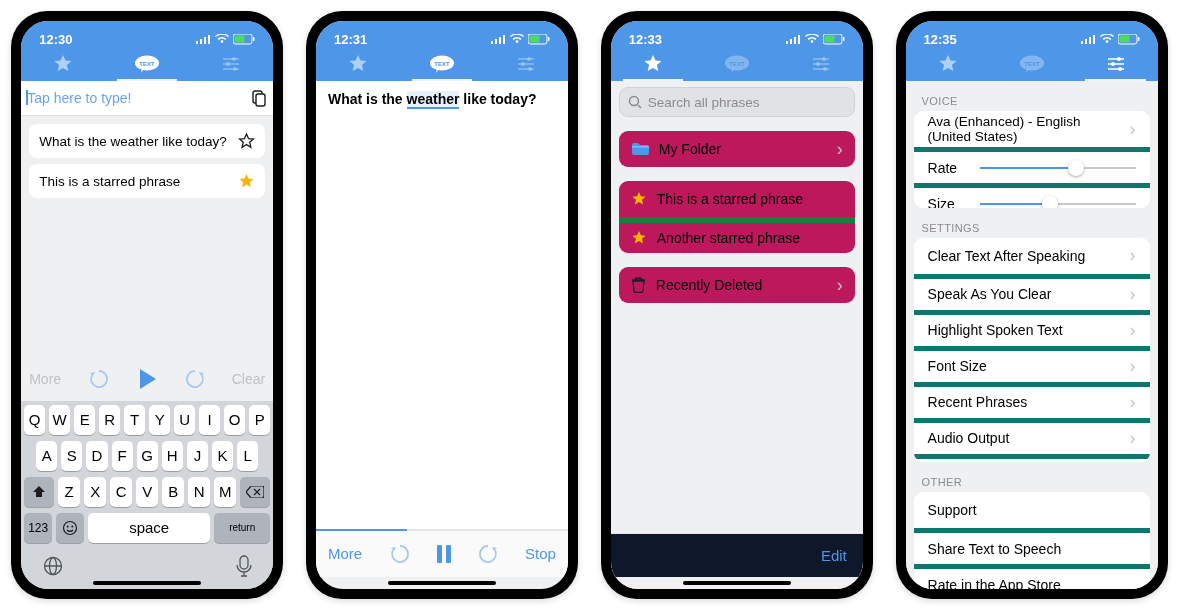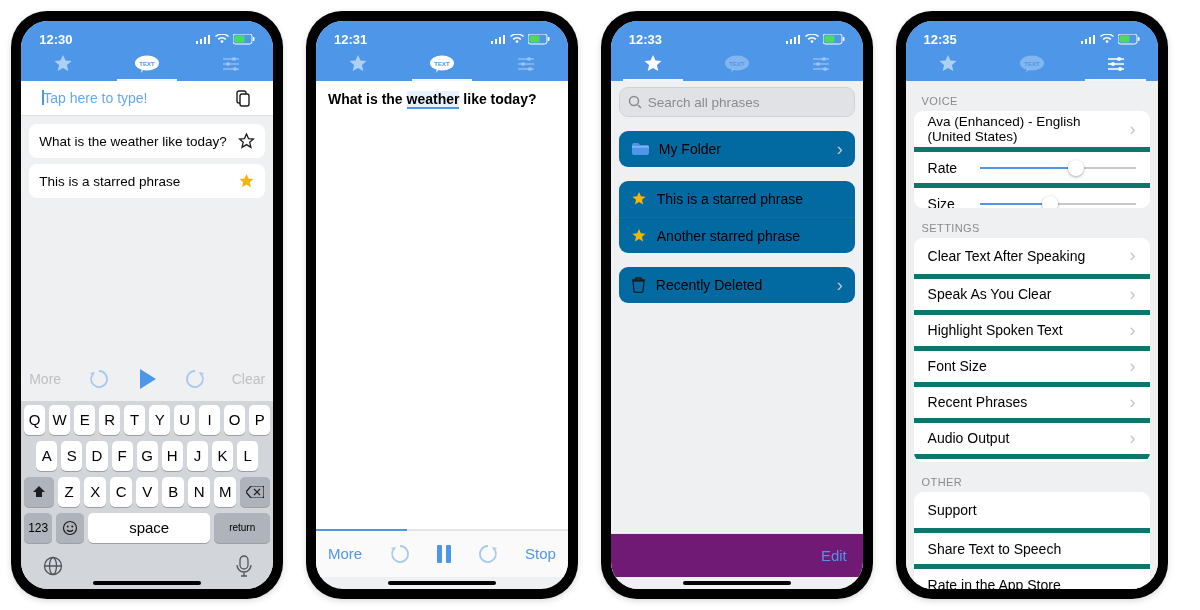--- a/index.html
+++ b/index.html
@@ -12,21 +12,21 @@
   .status .right{display:flex;align-items:center;gap:4px}
   .tabs{display:flex;height:34px}
   .tab{flex:1;display:flex;align-items:center;justify-content:center;position:relative}
   .tab svg{fill:#fff;opacity:.55}
   .tab.active svg{opacity:1}
   .tab.active::after{content:"";position:absolute;bottom:0;left:14%;right:14%;height:2px;background:rgba(255,255,255,.9)}
   
   .body{flex:1;overflow:hidden;position:relative;display:flex;flex-direction:column}
   .grey{background:#eff0f2}
   
-  .inputbar{background:#fff;height:35px;display:flex;align-items:center;padding:0 22px;border-bottom:1px solid #e1e1e3}
+  .inputbar{background:#fff;height:35px;display:flex;align-items:center;padding:0 6px;border-bottom:1px solid #e1e1e3}
   .inputbar .ph{flex:1;color:#4e97e8;font-size:14px;position:relative}
   .inputbar .ph::before{content:"";position:absolute;left:-1px;top:0;bottom:1px;width:2px;background:#4e97e8}
   .inputbar .ph span{opacity:.85}
   .phrases{padding:8px 8px 0;background:#eff0f2;flex:1}
   .row{background:#fff;border-radius:8px;height:34px;display:flex;align-items:center;padding:0 10px;margin-bottom:6px;font-size:13.5px}
   .row .txt{flex:1}
   .toolbar{display:flex;align-items:center;justify-content:space-between;height:44px;padding:0 8px;background:#eff0f2}
   .toolbar .side{width:48px;font-size:14px;color:#bfc0c3}
   .toolbar .side.r{text-align:right}
   .toolbar .mid{display:flex;align-items:center;gap:28px}
@@ -46,28 +46,28 @@
   .speaktxt .hl{border-bottom:2px solid #4e97e8;background:#e7f1fc}
   .prog{height:2px;background:#e6e6e8;position:relative}
   .prog::before{content:"";position:absolute;left:0;top:0;bottom:0;width:36%;background:#4e97e8}
   .tb2{display:flex;align-items:center;justify-content:space-between;height:46px;padding:0 12px;background:#fafafb}
   .tb2 .lab{color:#4e97e8;font-size:15px}
   .tb2 .mid{display:flex;gap:26px;align-items:center}
   
   .search{margin:6px 8px;background:#e1e2e5;border-radius:9px;height:30px;display:flex;align-items:center;padding:0 8px;gap:6px;border:1px solid #d1d2d6}
   .search span{color:#8b8b8f;font-size:13.5px}
   .group{margin:14px 8px 0}
-  .cell{background:#0369a1;height:36px;display:flex;align-items:center;padding:0 12px;gap:10px;font-size:14px}
+  .cell{background:#be185d;height:36px;display:flex;align-items:center;padding:0 12px;gap:10px;font-size:14px}
   .cell:first-child{border-radius:9px 9px 0 0}
   .cell:last-child{border-radius:0 0 9px 9px}
   .cell:only-child{border-radius:9px}
-  .cell + .cell{border-top:1px solid #15803d}
+  .cell + .cell{border-top:6px solid #15803d}
   .cell .lab{flex:1}
   .chev{color:#c6c6c9;font-size:18px;font-weight:300}
-  .editbar{height:44px;display:flex;align-items:center;justify-content:flex-end;padding:0 16px;background:#701a75;border-top:1px solid #e8e8ea}
+  .editbar{height:44px;display:flex;align-items:center;justify-content:flex-end;padding:0 16px;background:#0f172a;border-top:1px solid #e8e8ea}
   .editbar span{color:#4e97e8;font-size:15px}
   
   .sect{color:#8a8a8e;font-size:11px;letter-spacing:.4px;padding:14px 16px 4px;text-transform:uppercase}
   .scell{background:#fff;min-height:36px;display:flex;align-items:center;padding:0 14px;gap:10px;font-size:14px}
   .scell + .scell{border-top:5px solid #0f766e}
   .sgroup{margin:0 8px;border-radius:9px;overflow:hidden}
   .scell .lab{flex:1}
   .slider{flex:1;height:16px;position:relative;margin-left:8px}
   .slider .track{position:absolute;left:0;right:0;top:7px;height:2px;background:#c9c9cc}
   .slider .fill{position:absolute;left:0;top:7px;height:2px;background:#4e97e8}

